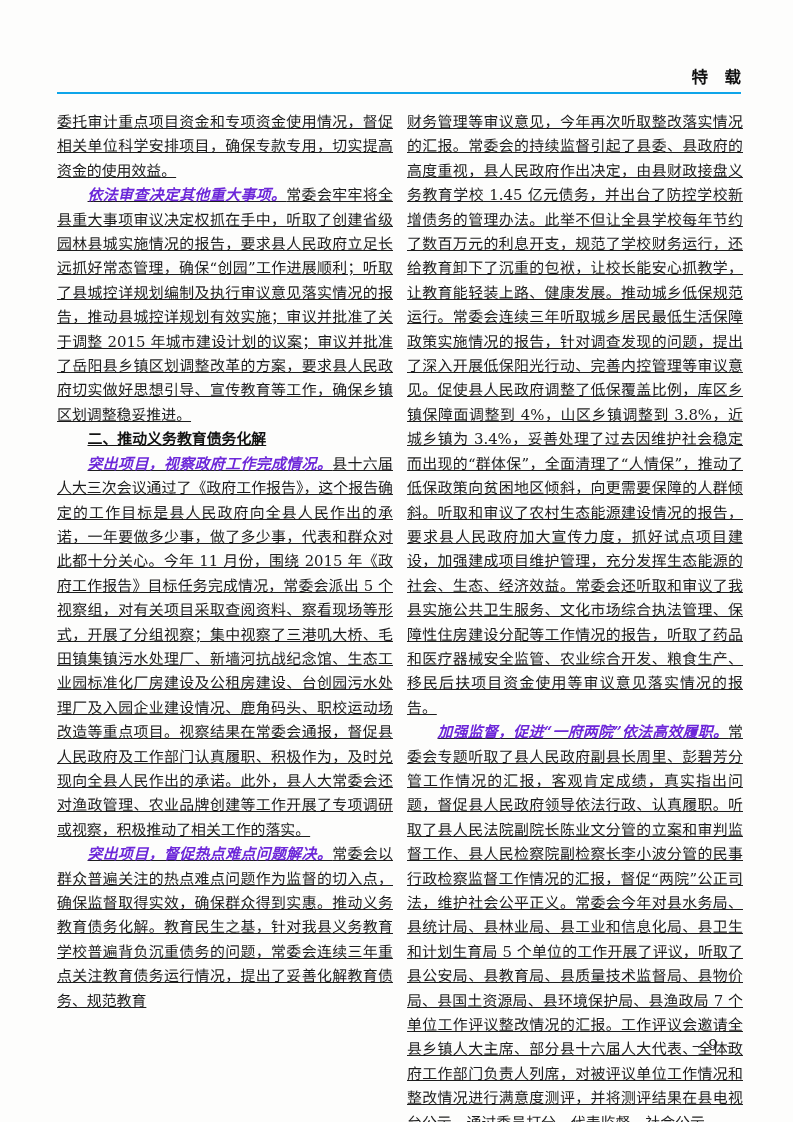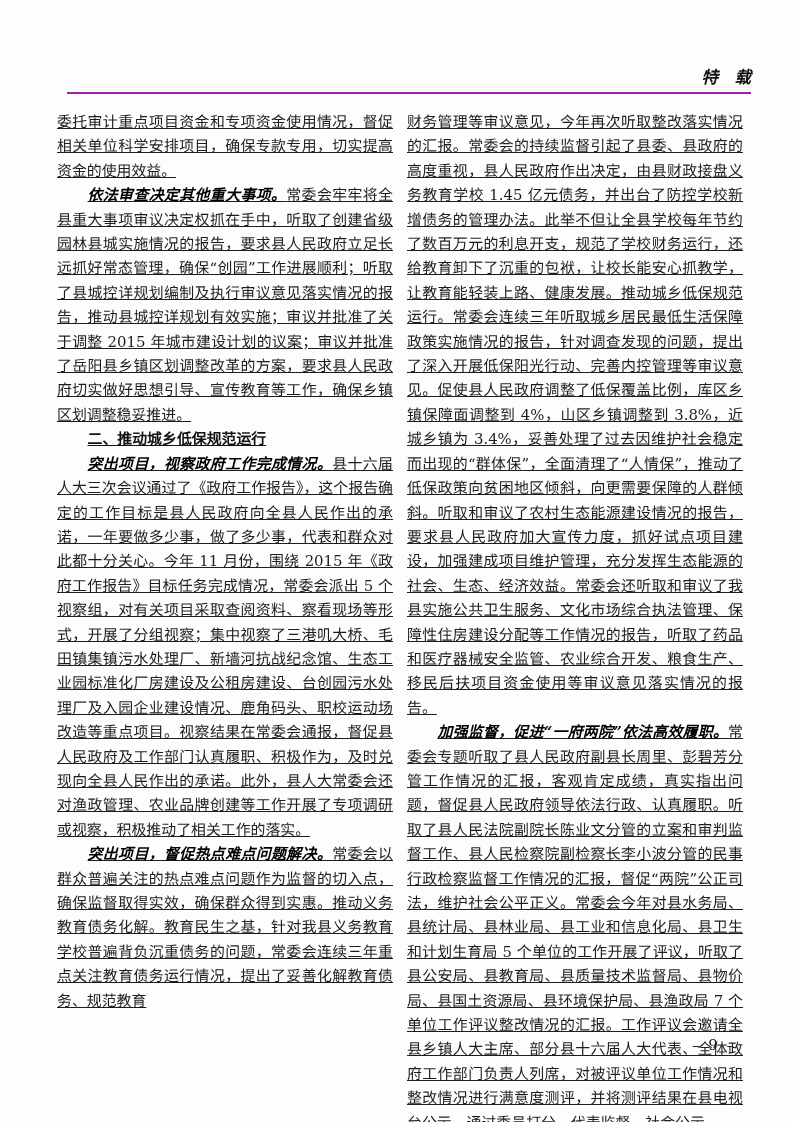--- a/index.html
+++ b/index.html
@@ -12,25 +12,24 @@
     width: 793px;
     height: 1122px;
     background: #fdfdfc;
     overflow: hidden;
     font-family: "DejaVu Serif", "Liberation Serif", serif;
     color: #1d1d1d;
   }
   
   .header {
     position: absolute;
-    left: 67px;
+    left: 57px;
     width: 684px;
     top: 66px;
-    border-bottom: 2px solid #a21caf;
-    font-style: italic;
+    border-bottom: 2px solid #0ea5e9;
   }
   .header-label {
     text-align: right;
     font-size: 16.5px;
     font-weight: bold;
     line-height: 1.4;
     padding-bottom: 3px;
     color: #111;
   }
   
@@ -61,21 +60,21 @@
   }
   .block.heading {
     text-indent: 2.05em;
     font-family: "DejaVu Sans", "Liberation Sans", sans-serif;
     font-weight: bold;
     color: #121212;
   }
   .lead {
     font-weight: bold;
     font-style: italic;
-    color: #000000;
+    color: #6d28d9;
     margin-top: 12px;
   }
   
   .footer {
     position: absolute;
     top: 1036px;
     right: 57px;
     font-size: 15px;
     letter-spacing: 2px;
     color: #1d1d1d;
@@ -87,21 +86,21 @@
 <div class="page">
 
   <div class="header">
     <div class="header-label">特　载</div>
   </div>
 
   <div class="columns">
     <div class="col" id="col-left">
         <p class="block continuation">委托审计重点项目资金和专项资金使用情况，督促相关单位科学安排项目，确保专款专用，切实提高资金的使用效益。</p>
         <p class="block paragraph"><span class="lead">依法审查决定其他重大事项。</span>常委会牢牢将全县重大事项审议决定权抓在手中，听取了创建省级园林县城实施情况的报告，要求县人民政府立足长远抓好常态管理，确保“创园”工作进展顺利；听取了县城控详规划编制及执行审议意见落实情况的报告，推动县城控详规划有效实施；审议并批准了关于调整 2015 年城市建设计划的议案；审议并批准了岳阳县乡镇区划调整改革的方案，要求县人民政府切实做好思想引导、宣传教育等工作，确保乡镇区划调整稳妥推进。</p>
-        <p class="block heading">二、推动城乡低保规范运行</p>
+        <p class="block heading">二、推动义务教育债务化解</p>
         <p class="block paragraph"><span class="lead">突出项目，视察政府工作完成情况。</span>县十六届人大三次会议通过了《政府工作报告》，这个报告确定的工作目标是县人民政府向全县人民作出的承诺，一年要做多少事，做了多少事，代表和群众对此都十分关心。今年 11 月份，围绕 2015 年《政府工作报告》目标任务完成情况，常委会派出 5 个视察组，对有关项目采取查阅资料、察看现场等形式，开展了分组视察；集中视察了三港叽大桥、毛田镇集镇污水处理厂、新墙河抗战纪念馆、生态工业园标准化厂房建设及公租房建设、台创园污水处理厂及入园企业建设情况、鹿角码头、职校运动场改造等重点项目。视察结果在常委会通报，督促县人民政府及工作部门认真履职、积极作为，及时兑现向全县人民作出的承诺。此外，县人大常委会还对渔政管理、农业品牌创建等工作开展了专项调研或视察，积极推动了相关工作的落实。</p>
         <p class="block paragraph"><span class="lead">突出项目，督促热点难点问题解决。</span>常委会以群众普遍关注的热点难点问题作为监督的切入点，确保监督取得实效，确保群众得到实惠。推动义务教育债务化解。教育民生之基，针对我县义务教育学校普遍背负沉重债务的问题，常委会连续三年重点关注教育债务运行情况，提出了妥善化解教育债务、规范教育</p>
       </div>
     <div class="col" id="col-right">
         <p class="block continuation">财务管理等审议意见，今年再次听取整改落实情况的汇报。常委会的持续监督引起了县委、县政府的高度重视，县人民政府作出决定，由县财政接盘义务教育学校 1.45 亿元债务，并出台了防控学校新增债务的管理办法。此举不但让全县学校每年节约了数百万元的利息开支，规范了学校财务运行，还给教育卸下了沉重的包袱，让校长能安心抓教学，让教育能轻装上路、健康发展。推动城乡低保规范运行。常委会连续三年听取城乡居民最低生活保障政策实施情况的报告，针对调查发现的问题，提出了深入开展低保阳光行动、完善内控管理等审议意见。促使县人民政府调整了低保覆盖比例，库区乡镇保障面调整到 4%，山区乡镇调整到 3.8%，近城乡镇为 3.4%，妥善处理了过去因维护社会稳定而出现的“群体保”，全面清理了“人情保”，推动了低保政策向贫困地区倾斜，向更需要保障的人群倾斜。听取和审议了农村生态能源建设情况的报告，要求县人民政府加大宣传力度，抓好试点项目建设，加强建成项目维护管理，充分发挥生态能源的社会、生态、经济效益。常委会还听取和审议了我县实施公共卫生服务、文化市场综合执法管理、保障性住房建设分配等工作情况的报告，听取了药品和医疗器械安全监管、农业综合开发、粮食生产、移民后扶项目资金使用等审议意见落实情况的报告。</p>
         <p class="block paragraph"><span class="lead">加强监督，促进“一府两院”依法高效履职。</span>常委会专题听取了县人民政府副县长周里、彭碧芳分管工作情况的汇报，客观肯定成绩，真实指出问题，督促县人民政府领导依法行政、认真履职。听取了县人民法院副院长陈业文分管的立案和审判监督工作、县人民检察院副检察长李小波分管的民事行政检察监督工作情况的汇报，督促“两院”公正司法，维护社会公平正义。常委会今年对县水务局、县统计局、县林业局、县工业和信息化局、县卫生和计划生育局 5 个单位的工作开展了评议，听取了县公安局、县教育局、县质量技术监督局、县物价局、县国土资源局、县环境保护局、县渔政局 7 个单位工作评议整改情况的汇报。工作评议会邀请全县乡镇人大主席、部分县十六届人大代表、全体政府工作部门负责人列席，对被评议单位工作情况和整改情况进行满意度测评，并将测评结果在县电视台公示。通过委员打分、代表监督、社会公示</p>
       </div>
   </div>
 
   <div class="footer">– 9 –</div>

